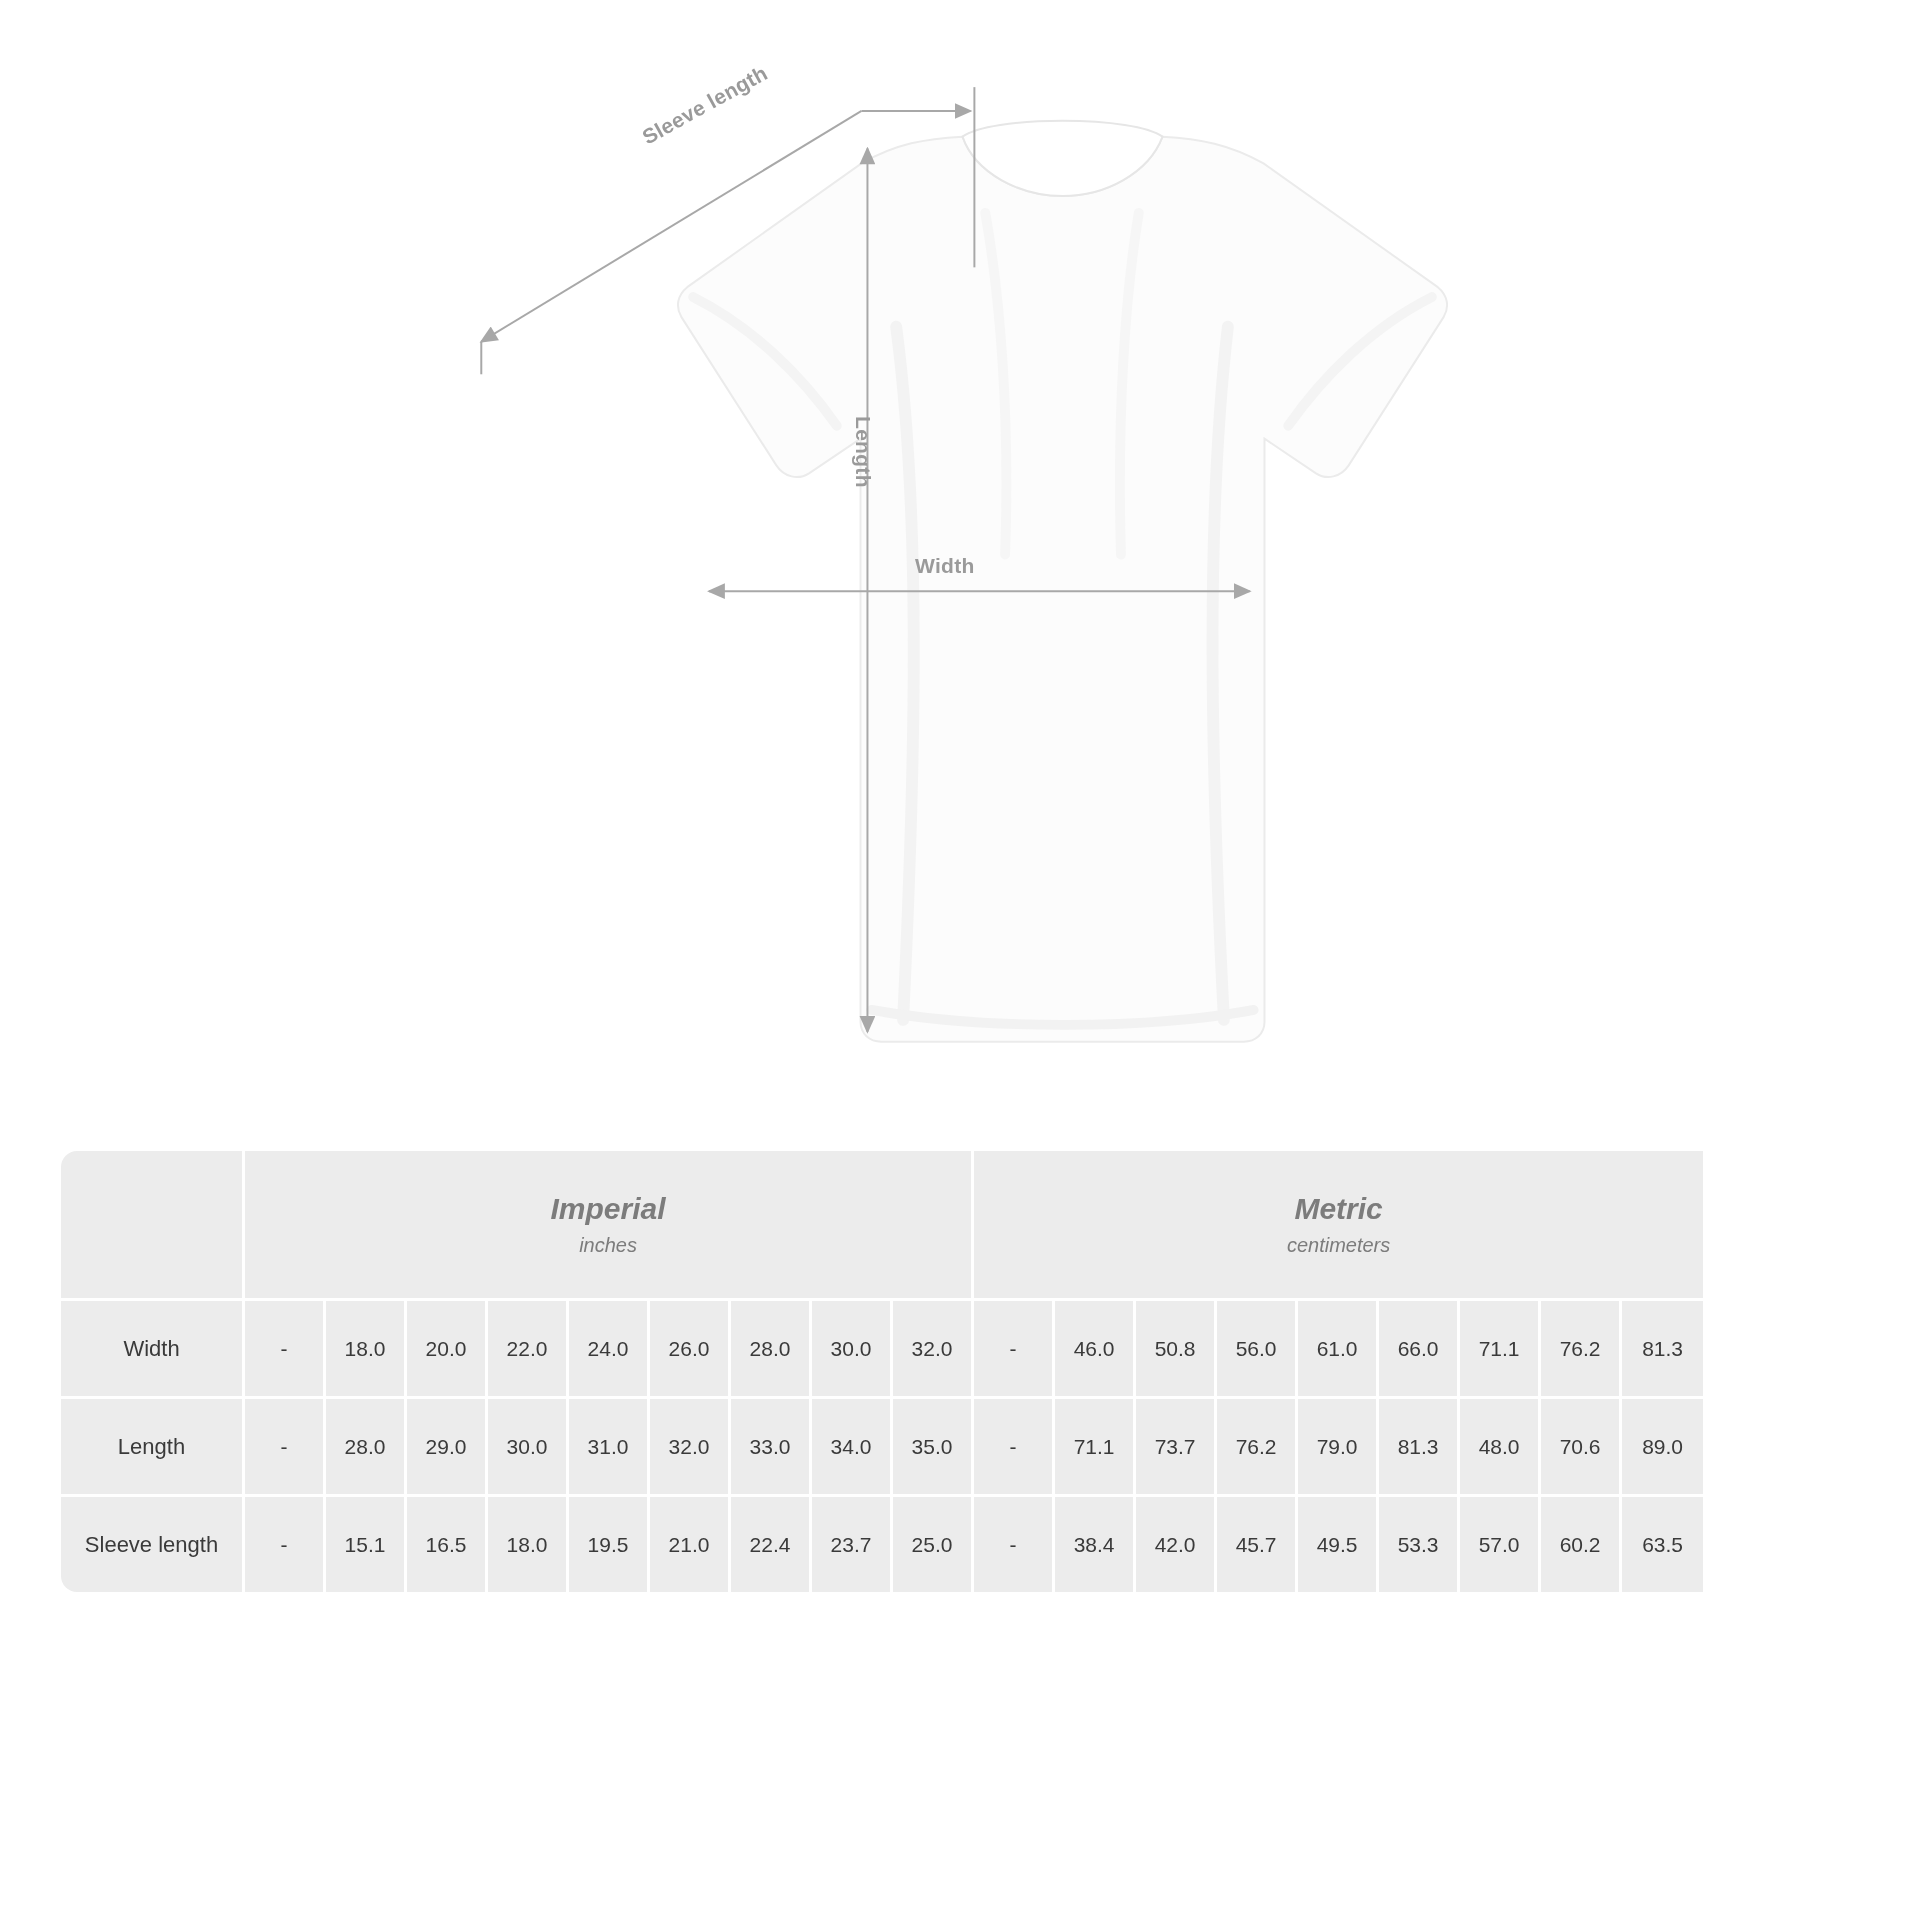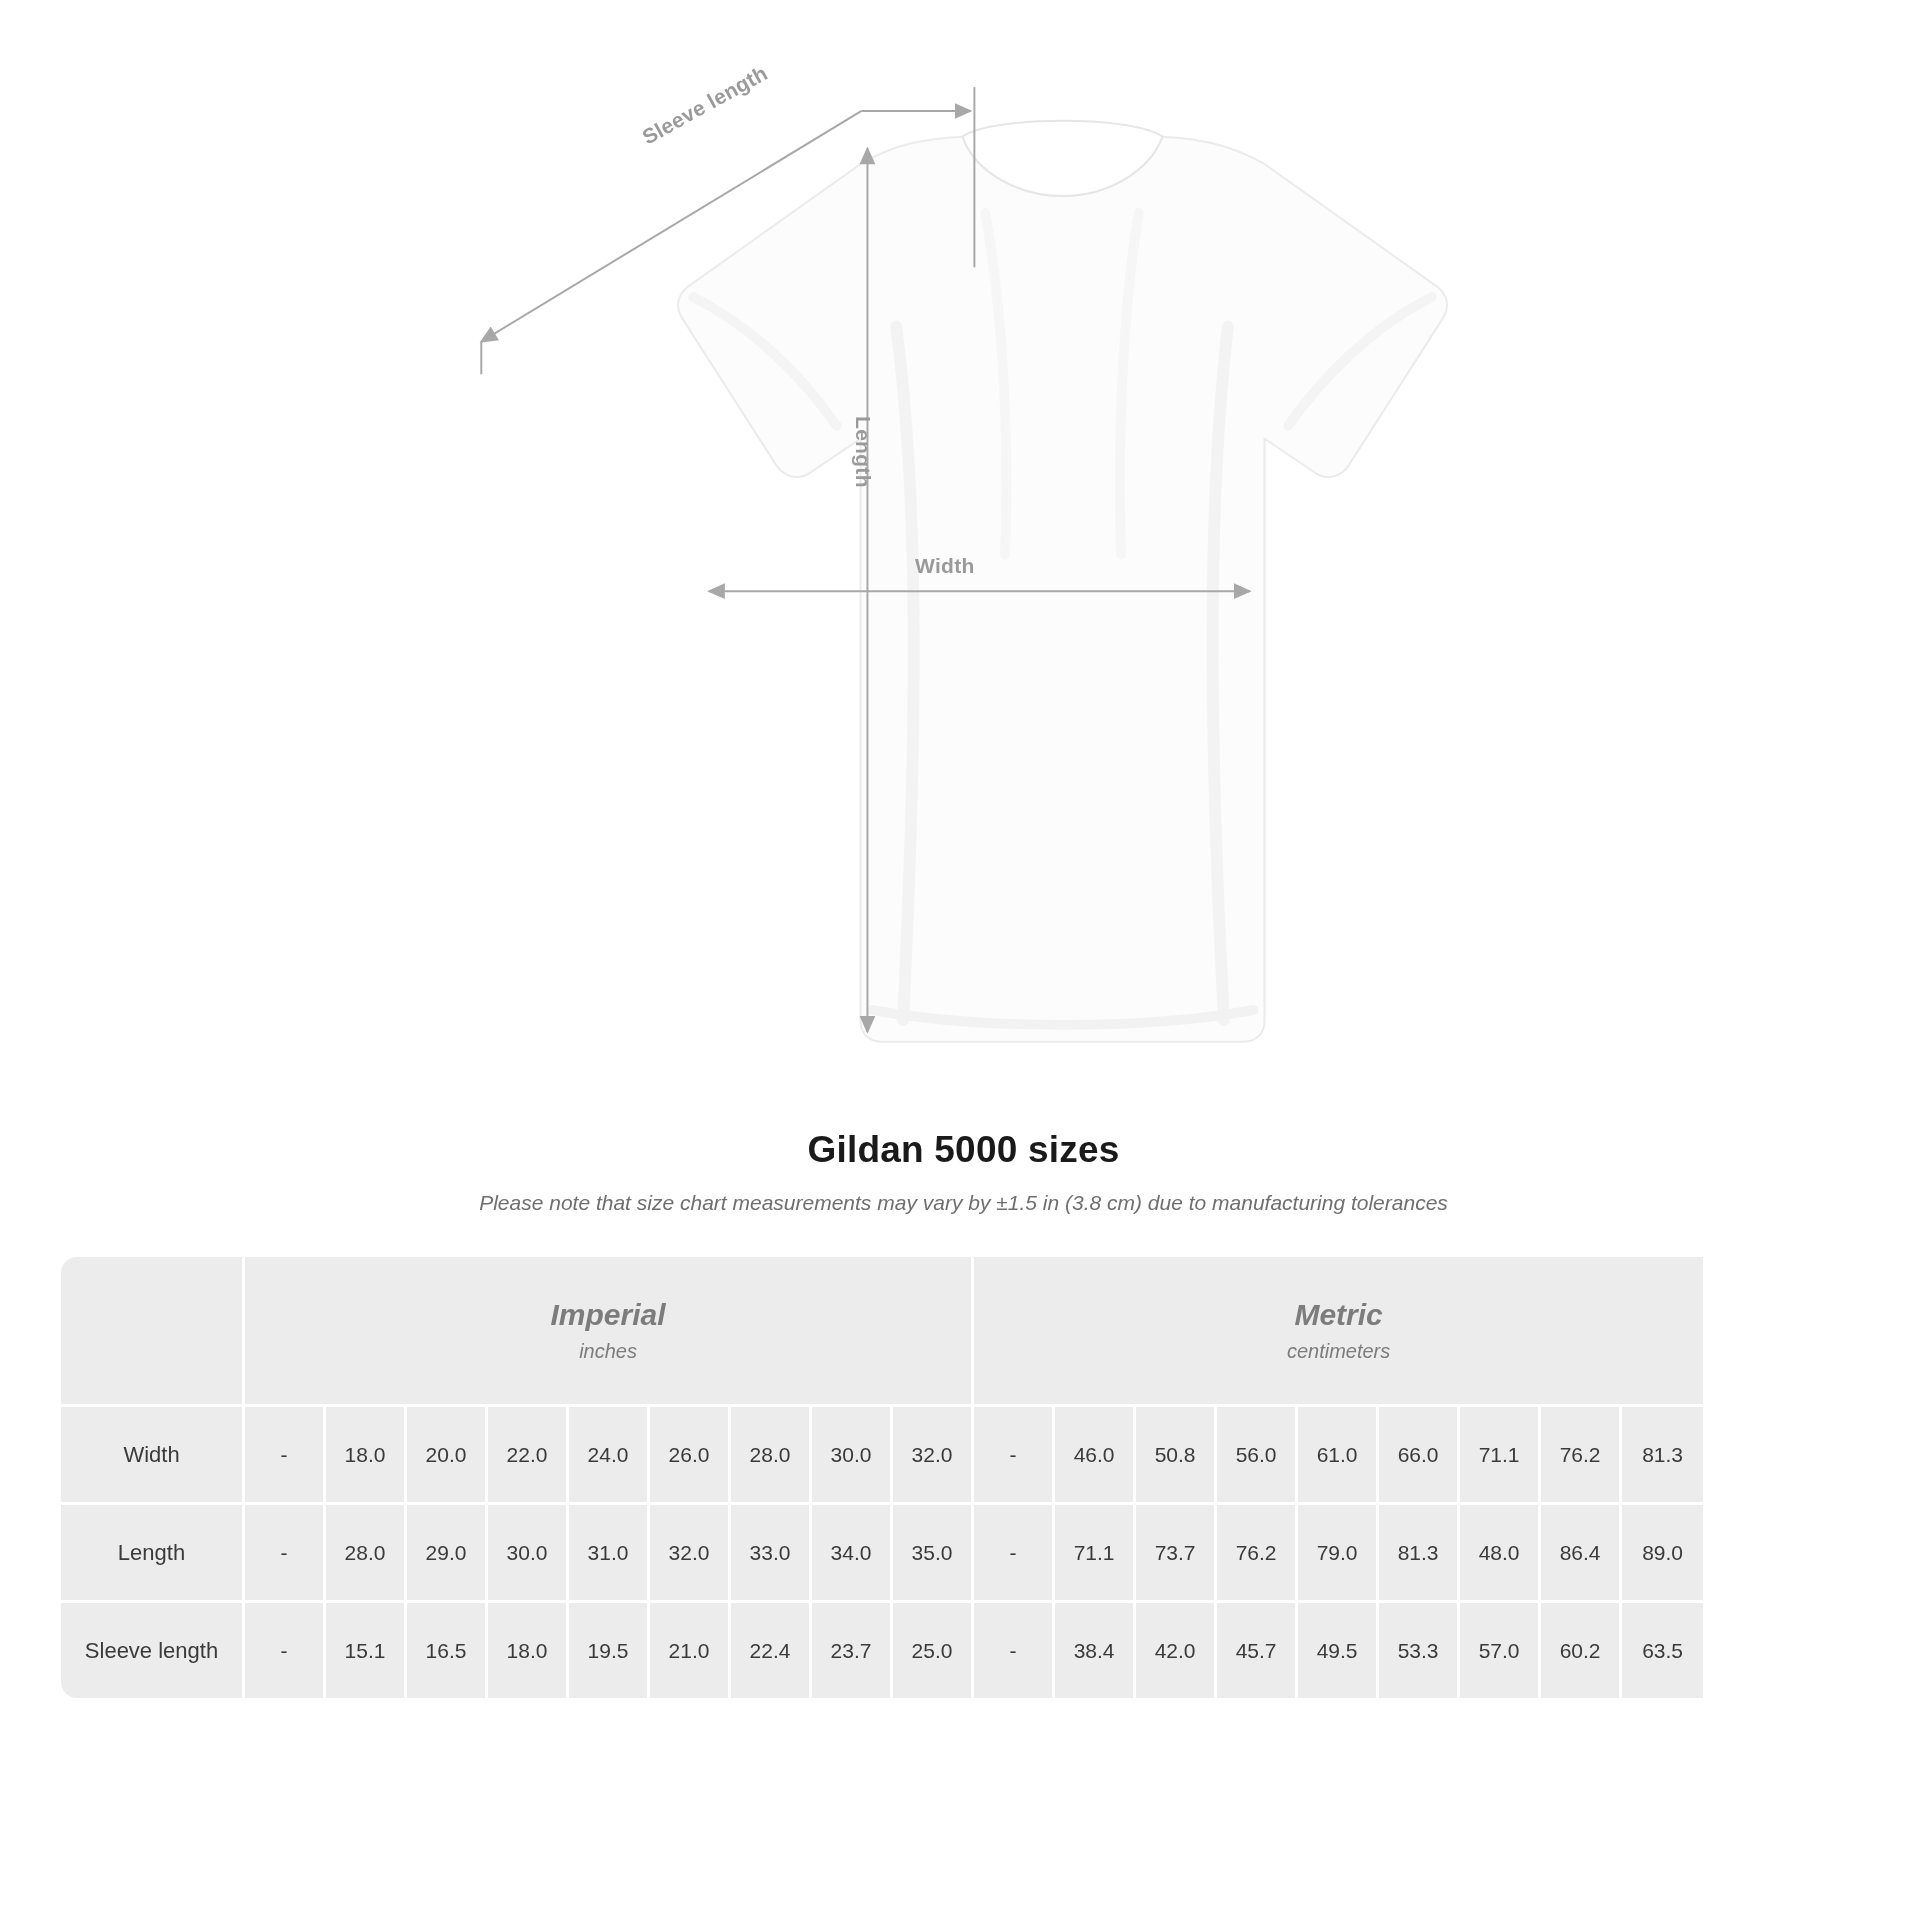--- a/index.html
+++ b/index.html
@@ -203,24 +203,20 @@
       <g stroke="#a8a8a8" stroke-width="2" fill="none">
         <line x1="716" y1="597" x2="1262" y2="597" marker-start="url(#arrowStart)" marker-end="url(#arrowEnd)"></line>
       </g>
     </svg>
 
     <div class="dim-label label-sleeve">Sleeve length</div>
     <div class="dim-label label-length">Length</div>
     <div class="dim-label label-width">Width</div>
   </div>
 
-  <div class="title-block">
-    <h1 class="chart-title">Gildan 5000 sizes</h1>
-    <div class="chart-note">Please note that size chart measurements may vary by ±1.5 in (3.8 cm) due to manufacturing tolerances</div>
-  </div>
 
   <div class="table-wrap">
     <table class="size-table">
       <colgroup>
         <col class="col-label">
         <col class="col-data">
           <col class="col-data">
           <col class="col-data">
           <col class="col-data">
           <col class="col-data">
@@ -282,21 +278,21 @@
             <td>33.0</td>
             <td>34.0</td>
             <td>35.0</td>
             <td>-</td>
             <td>71.1</td>
             <td>73.7</td>
             <td>76.2</td>
             <td>79.0</td>
             <td>81.3</td>
             <td>48.0</td>
-            <td>86.4</td>
+            <td>70.6</td>
             <td>89.0</td>
           </tr>
           <tr class="data-row">
             <td class="row-label">Sleeve length</td>
             <td>-</td>
             <td>15.1</td>
             <td>16.5</td>
             <td>18.0</td>
             <td>19.5</td>
             <td>21.0</td>

